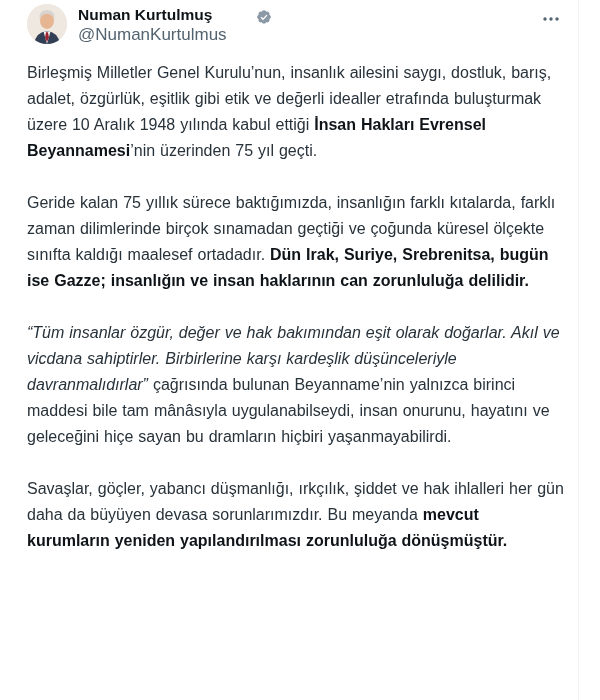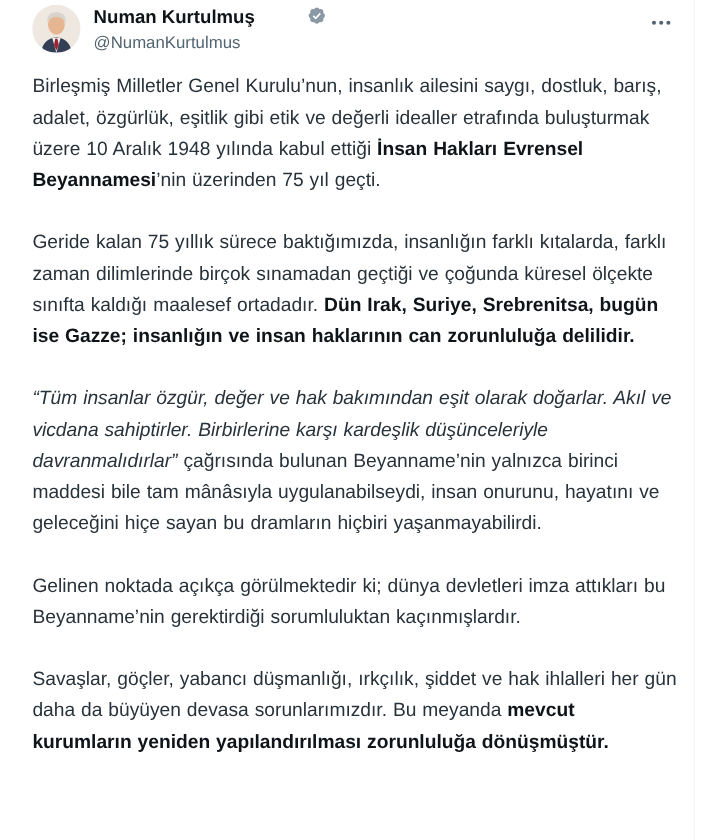--- a/index.html
+++ b/index.html
@@ -18,29 +18,29 @@
     background: var(--background, #ffffff);
   }
   .header { display: flex; align-items: flex-start; }
   .avatar {
     width: 40px; height: 40px; border-radius: 50%;
     overflow: hidden; flex: 0 0 40px; cursor: pointer;
     background: var(--avatar_bg, #eee8e1);
   }
   .avatar svg { display: block; }
   .names { margin-left: 11px; padding-top: 1px; min-width: 0; }
-  .name-row { display: flex; align-items: flex-start; gap: 40px; }
+  .name-row { display: flex; align-items: flex-end; gap: 40px; }
   .display-name {
     font-size: 15.5px; font-weight: 700;
     color: var(--text, #0f1419); line-height: 20px; cursor: pointer;
     white-space: nowrap;
   }
   .badge { margin-left: 4px; display: inline-flex; }
   .handle {
-    font-size: 14px; color: var(--secondary, #536471);
+    font-size: 17px; color: var(--secondary, #536471);
     line-height: 20px; cursor: pointer;
   }
   .more {
     margin-left: auto; margin-right: 2px; margin-top: 4px;
     width: 22px; height: 22px; display: flex;
     align-items: center; justify-content: center;
     border-radius: 50%; cursor: pointer;
   }
   .body { margin-top: 15px; }
   .tweet-paragraph {
@@ -93,18 +93,17 @@
           <circle cx="15" cy="9" r="1.7" fill="var(--secondary, #536471)"></circle>
         </svg>
       </div>
 
     </div>
 
     <div class="body">
         <p class="tweet-paragraph"><span class="seg-normal">Birleşmiş Milletler Genel Kurulu’nun, insanlık ailesini saygı, dostluk, barış, adalet, özgürlük, eşitlik gibi etik ve değerli idealler etrafında buluşturmak üzere 10 Aralık 1948 yılında kabul ettiği </span><span class="seg-bold">İnsan Hakları Evrensel Beyannamesi</span><span class="seg-normal">’nin üzerinden 75 yıl geçti.</span></p>
         <p class="tweet-paragraph"><span class="seg-normal">Geride kalan 75 yıllık sürece baktığımızda, insanlığın farklı kıtalarda, farklı zaman dilimlerinde birçok sınamadan geçtiği ve çoğunda küresel ölçekte sınıfta kaldığı maalesef ortadadır. </span><span class="seg-bold">Dün Irak, Suriye, Srebrenitsa, bugün ise Gazze; insanlığın ve insan haklarının can zorunluluğa delilidir.</span></p>
         <p class="tweet-paragraph"><span class="seg-italic">“Tüm insanlar özgür, değer ve hak bakımından eşit olarak doğarlar. Akıl ve vicdana sahiptirler. Birbirlerine karşı kardeşlik düşünceleriyle davranmalıdırlar”</span><span class="seg-normal"> çağrısında bulunan Beyanname’nin yalnızca birinci maddesi bile tam mânâsıyla uygulanabilseydi, insan onurunu, hayatını ve geleceğini hiçe sayan bu dramların hiçbiri yaşanmayabilirdi.</span></p>
-        <p class="tweet-paragraph"><span class="seg-normal">Gelinen noktada açıkça görülmektedir ki; dünya devletleri imza attıkları bu Beyanname’nin gerektirdiği sorumluluktan kaçınmışlardır.</span></p>
         <p class="tweet-paragraph"><span class="seg-normal">Savaşlar, göçler, yabancı düşmanlığı, ırkçılık, şiddet ve hak ihlalleri her gün daha da büyüyen devasa sorunlarımızdır. Bu meyanda </span><span class="seg-bold">mevcut kurumların yeniden yapılandırılması zorunluluğa dönüşmüştür.</span></p>
       </div>
 
   </div>
 </div>
 
 </body></html>

